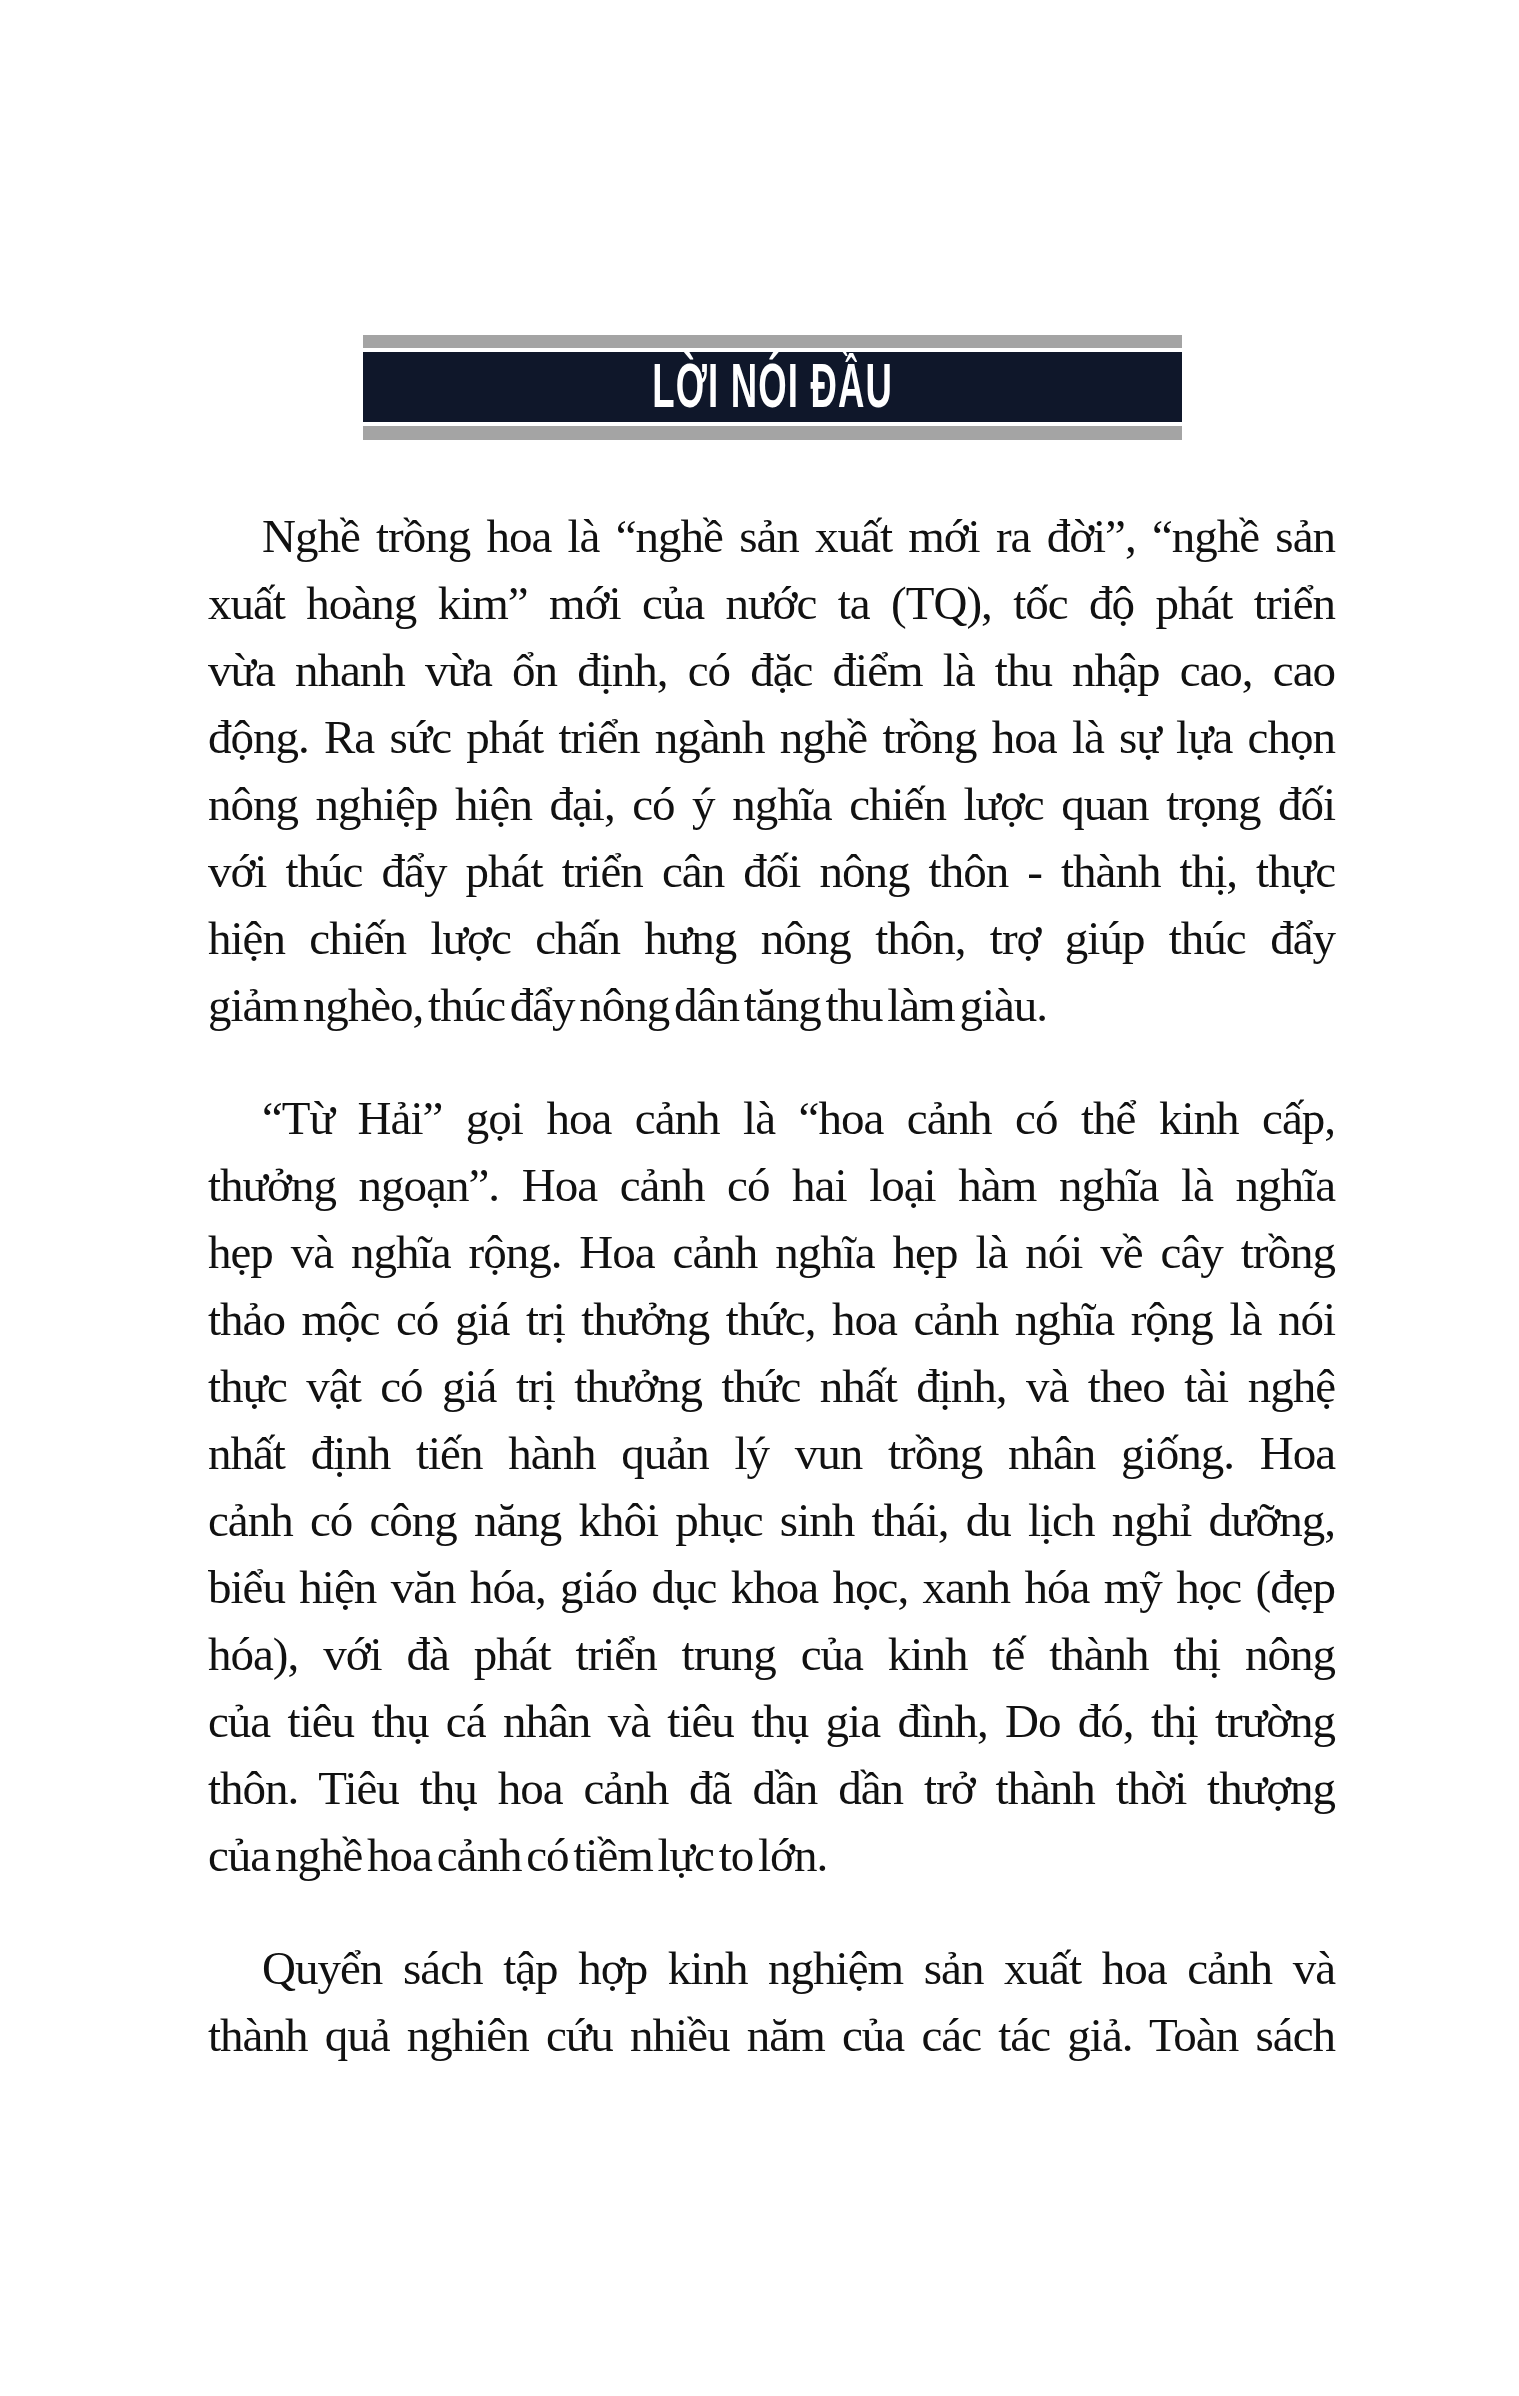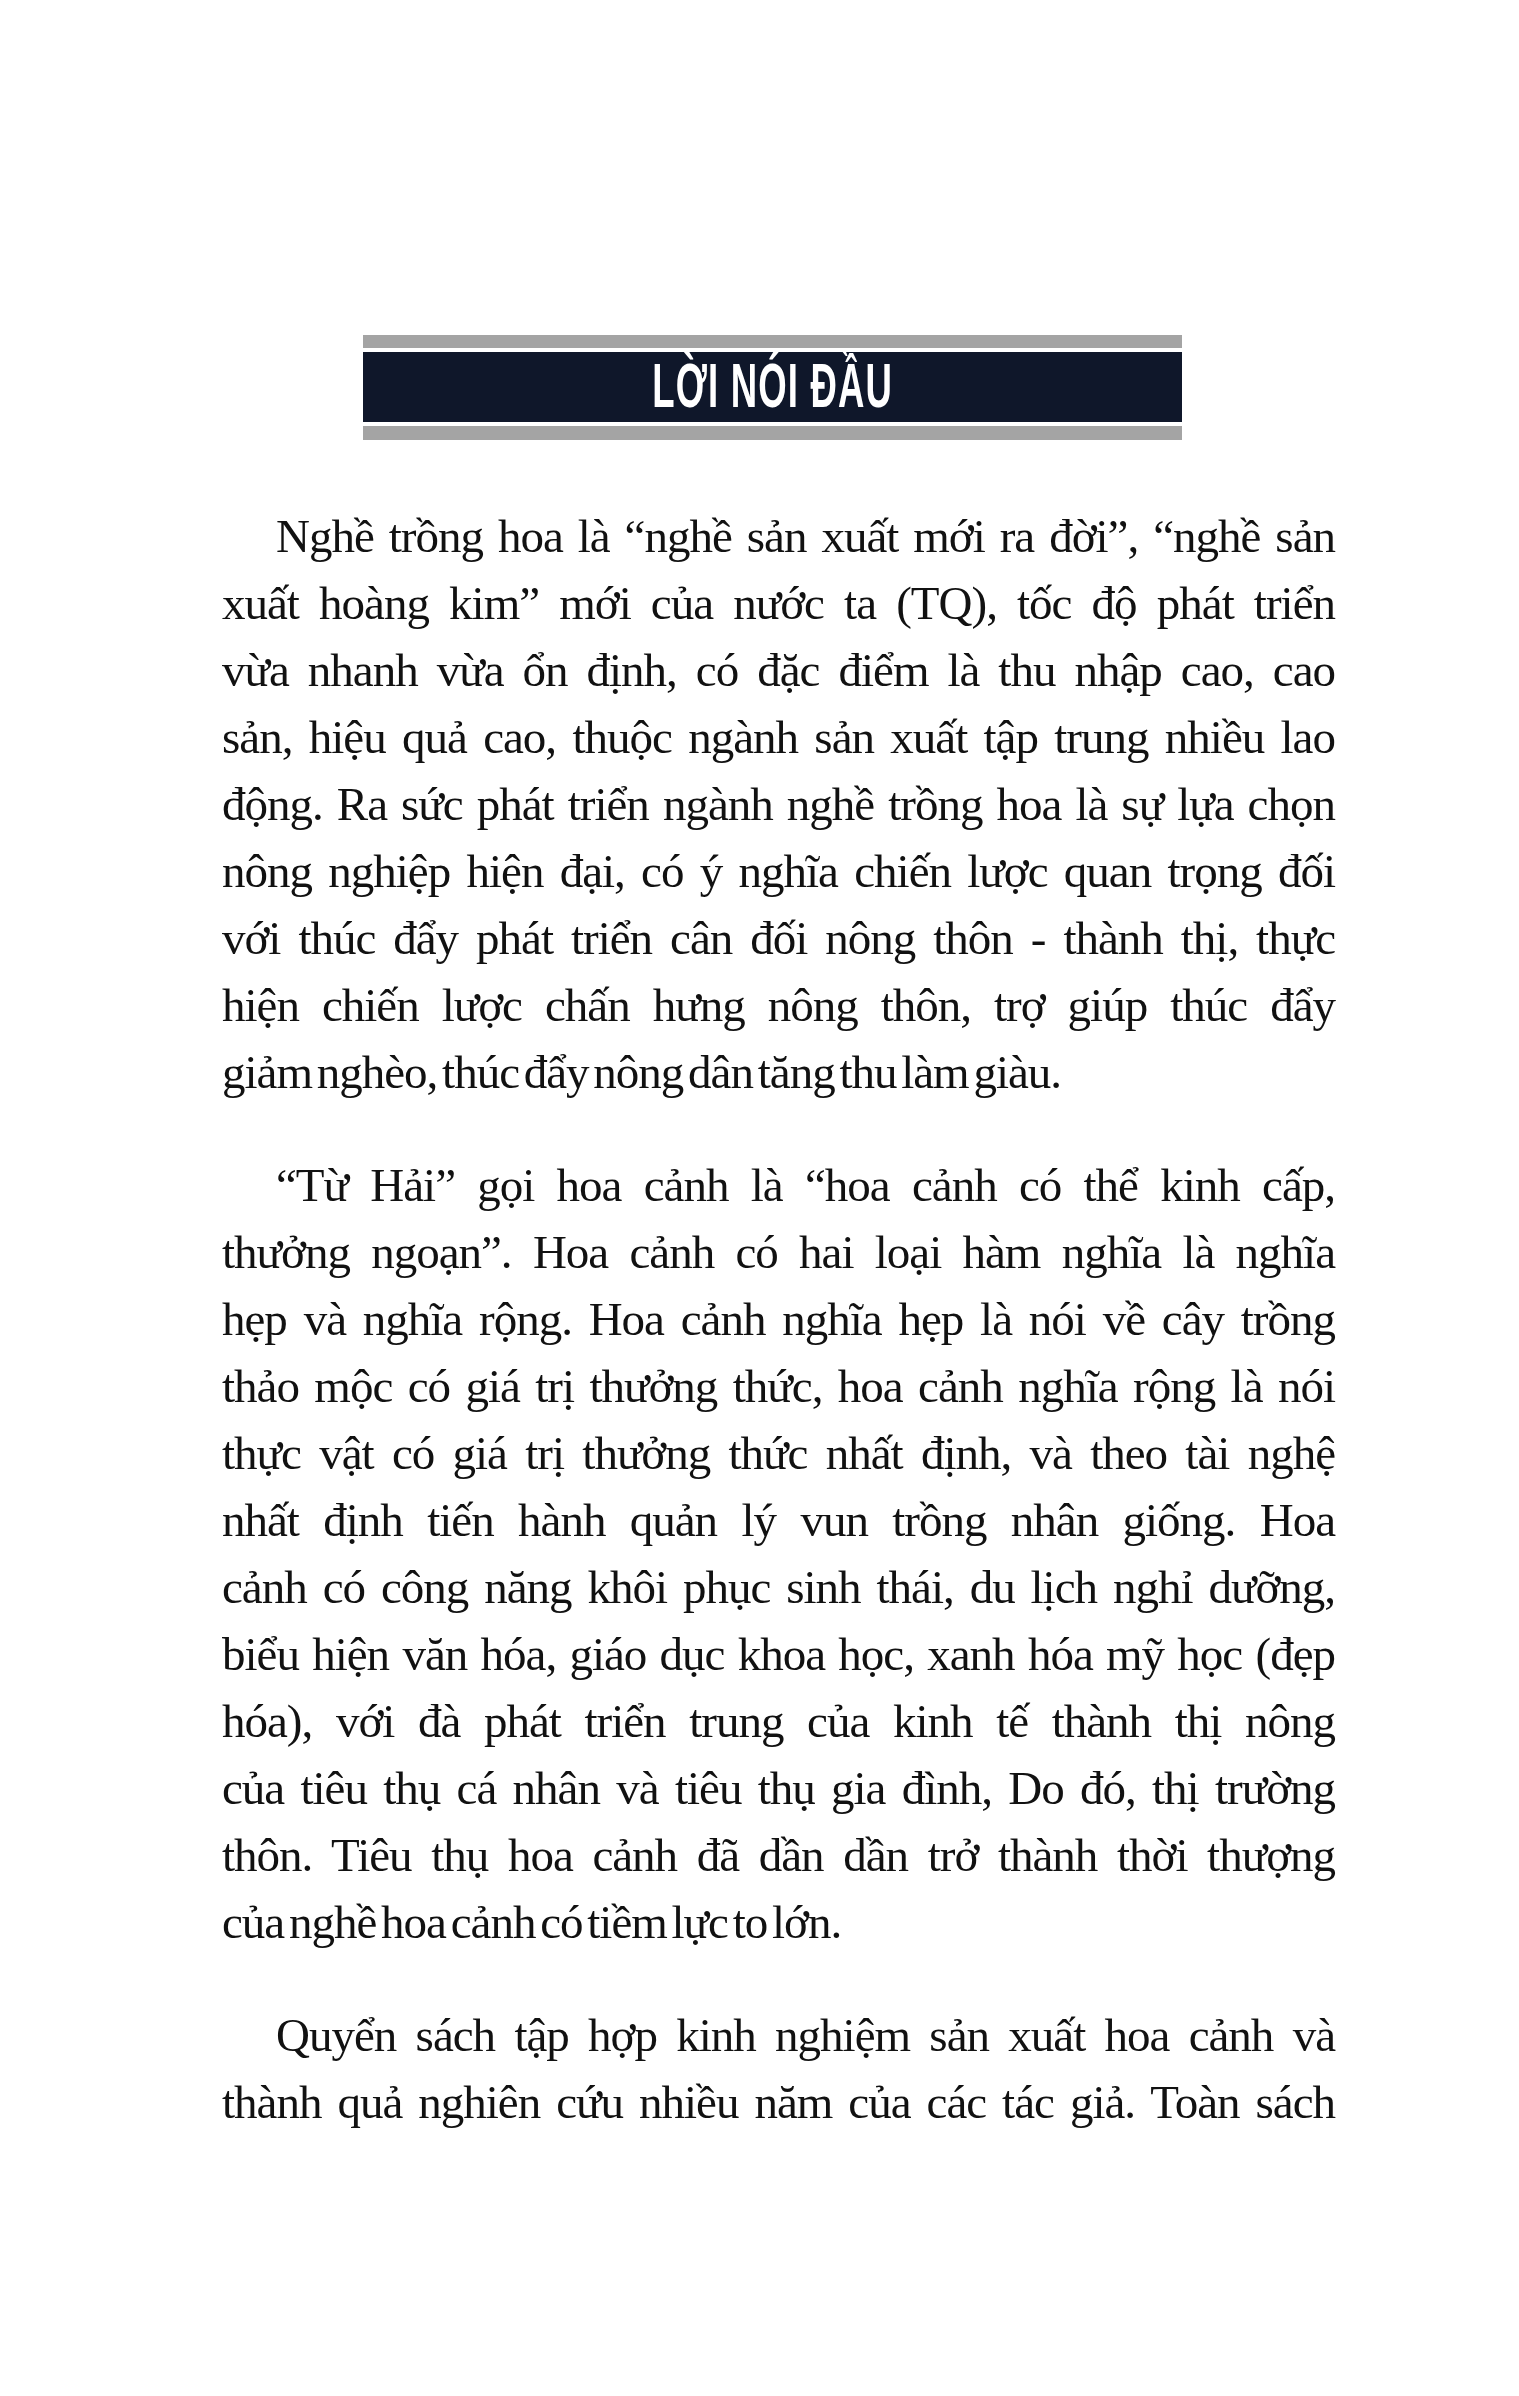--- a/index.html
+++ b/index.html
@@ -62,21 +62,21 @@
     left: 208px;
     top: 503px;
     width: 1127px;
     color: #111111;
     font-size: 47px;
     line-height: 67px;
     letter-spacing: -1px;
     word-spacing: -6px;
   }
   .paragraph {
-    margin: 0 0 46px 14px;
+    margin: 0 0 46px 0;
     padding: 0;
   }
   .line {
     height: 67px;
     text-align: justify;
     text-align-last: justify;
   }
   .line.first-line {
     text-indent: 54px;
   }
@@ -99,21 +99,20 @@
     <div class="bar-gap"></div>
     <div class="bar-thin-bottom"></div>
   </div>
 
   <div class="body-text">
 
   <div class="paragraph">
         <div class="line first-line">Nghề trồng hoa là “nghề sản xuất mới ra đời”, “nghề sản</div>
         <div class="line">xuất hoàng kim” mới của nước ta (TQ), tốc độ phát triển</div>
         <div class="line">vừa nhanh vừa ổn định, có đặc điểm là thu nhập cao, cao</div>
-        <div class="line">sản, hiệu quả cao, thuộc ngành sản xuất tập trung nhiều lao</div>
         <div class="line">động. Ra sức phát triển ngành nghề trồng hoa là sự lựa chọn</div>
         <div class="line">nông nghiệp hiện đại, có ý nghĩa chiến lược quan trọng đối</div>
         <div class="line">với thúc đẩy phát triển cân đối nông thôn - thành thị, thực</div>
         <div class="line">hiện chiến lược chấn hưng nông thôn, trợ giúp thúc đẩy</div>
         <div class="line last-line">giảm nghèo, thúc đẩy nông dân tăng thu làm giàu.</div>
       </div>
       <div class="paragraph">
         <div class="line first-line">“Từ Hải” gọi hoa cảnh là “hoa cảnh có thể kinh cấp,</div>
         <div class="line">thưởng ngoạn”. Hoa cảnh có hai loại hàm nghĩa là nghĩa</div>
         <div class="line">hẹp và nghĩa rộng. Hoa cảnh nghĩa hẹp là nói về cây trồng</div>

